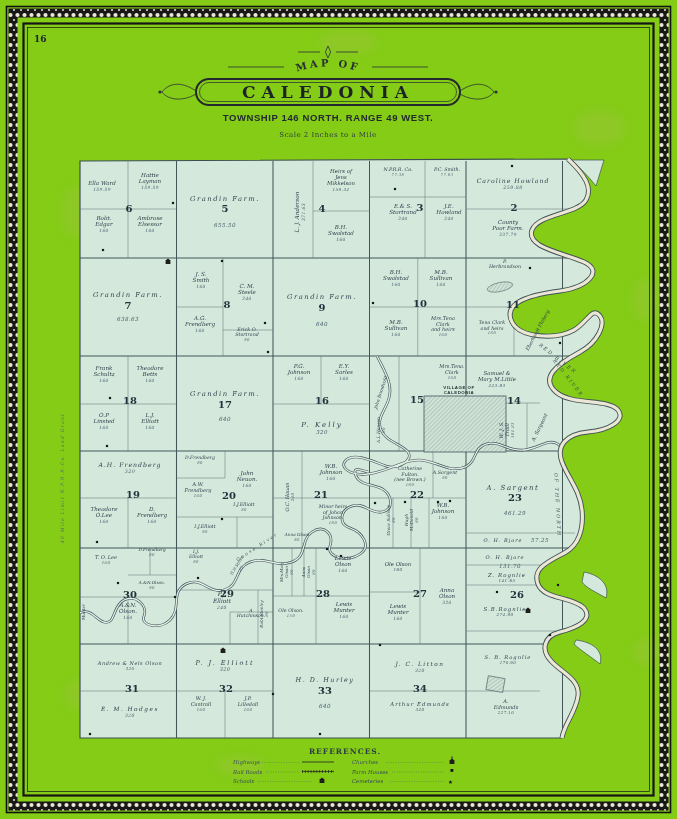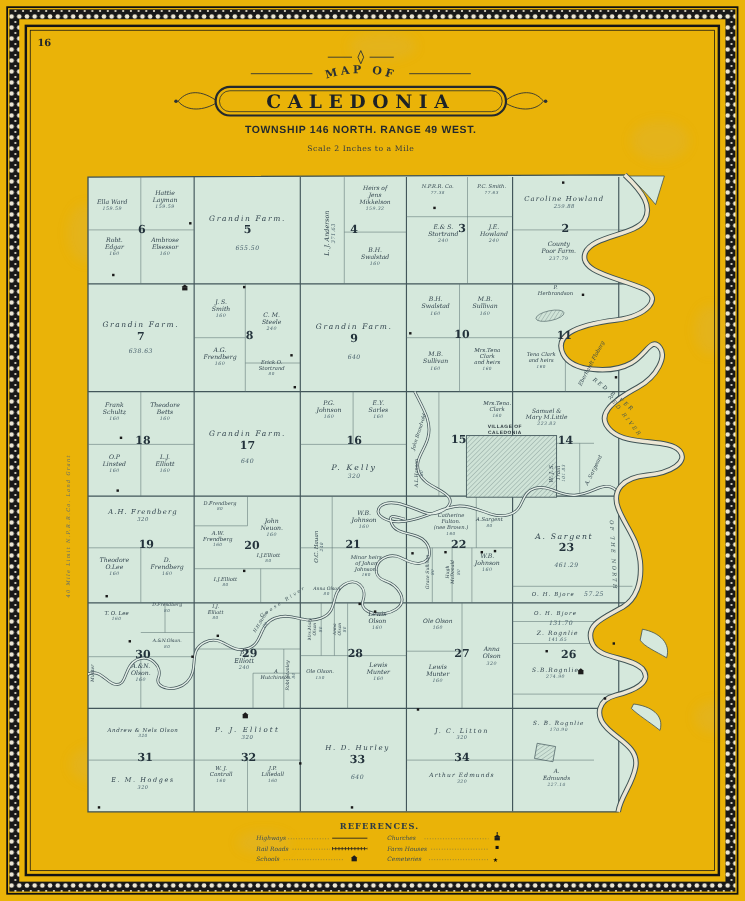--- a/index.html
+++ b/index.html
@@ -1,17 +1,17 @@
 <!DOCTYPE html>
 <html><head>
 <meta charset="utf-8">
 <style>
   html,body{margin:0;padding:0;}
   body{width:677px;height:819px;background:#e7e1cd;font-family:"DejaVu Serif",serif;}
-  #page{position:relative;width:677px;height:819px;background:#eab308;overflow:hidden;}
+  #page{position:relative;width:677px;height:819px;background:#84cc16;overflow:hidden;}
   svg{display:block}
   .lbl{font-family:"DejaVu Serif",serif;font-style:italic;fill:#31434d;}
   .lname{}
   .larea{fill:#4a626d;letter-spacing:.4px;font-style:italic;}
   .lcaps{font-style:normal;font-family:"Liberation Sans",sans-serif;font-weight:bold;fill:#273239;letter-spacing:.5px;}
   .lriver{letter-spacing:2px;fill:#3c5156;}
   .lmargin{fill:#5a6a72;letter-spacing:1.2px;}
   .secnum{font-family:"DejaVu Serif",serif;font-weight:bold;font-size:10px;fill:#23323b;}
   .fdot{fill:#191919;}
   .grid{stroke:#42565a;stroke-width:1.05;fill:none;}

